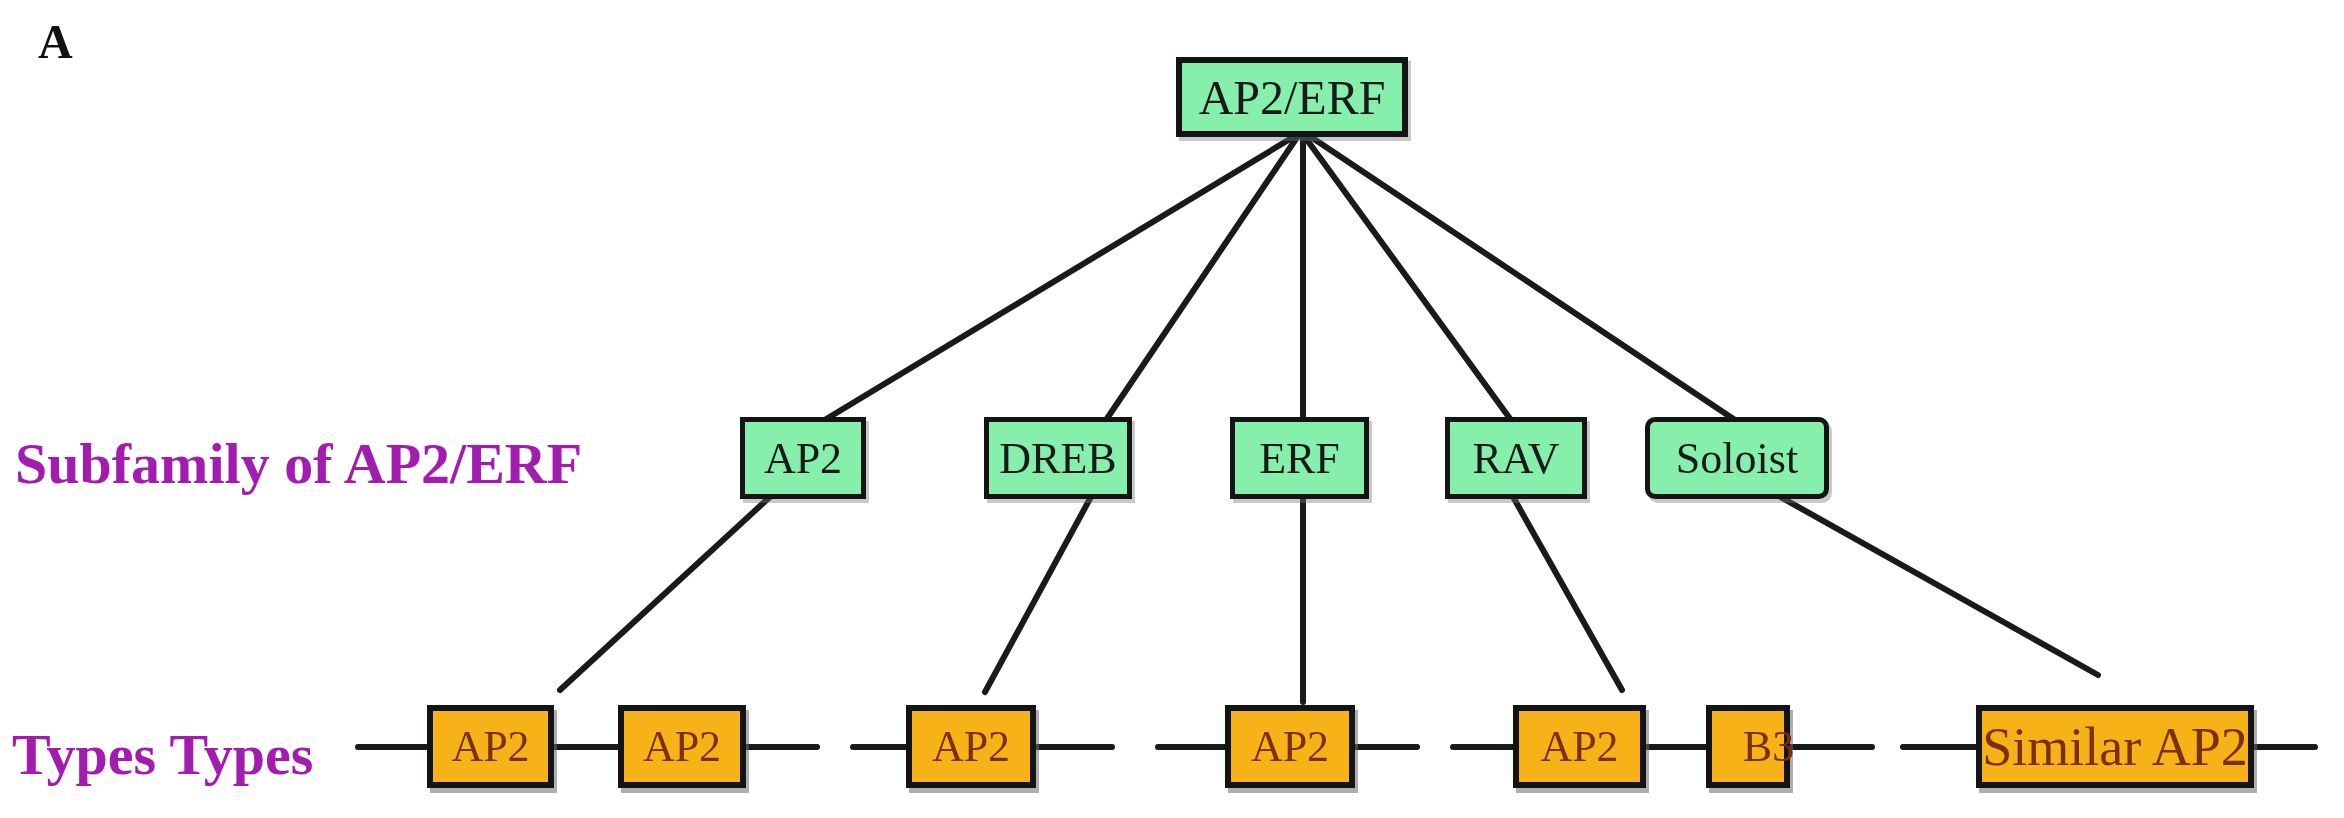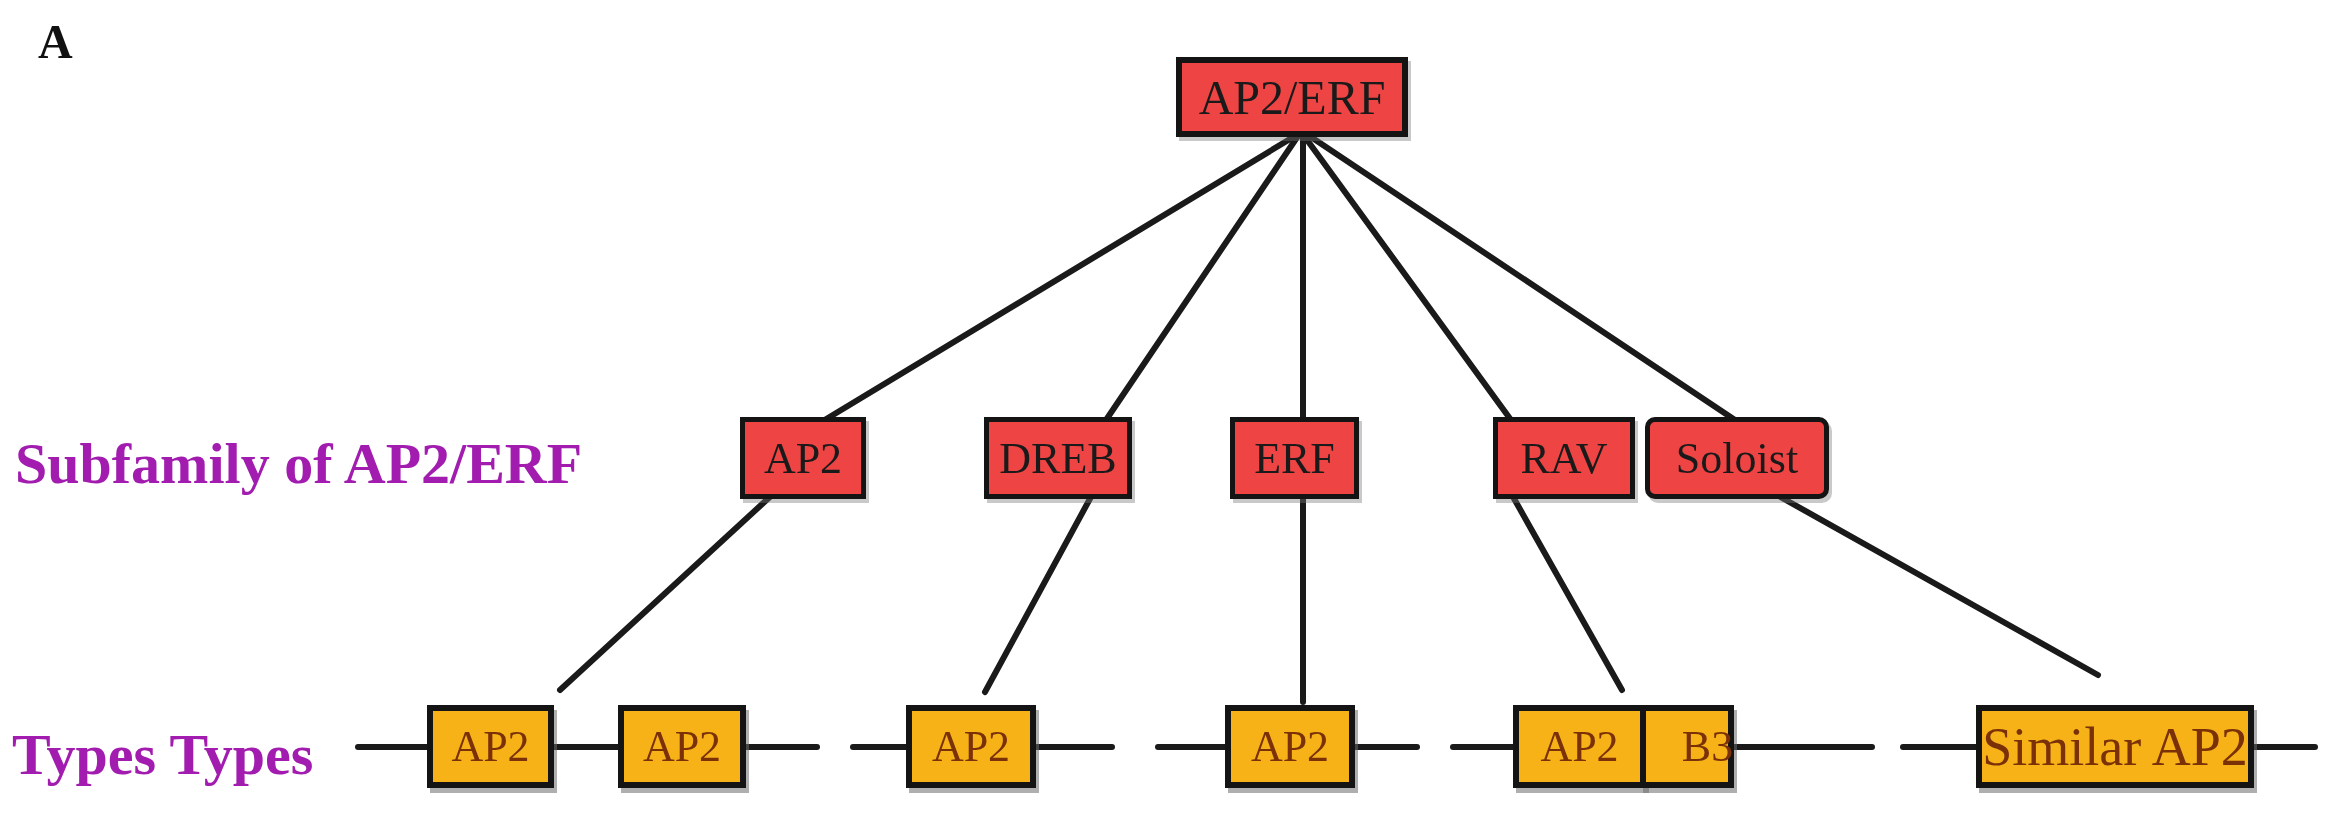--- a/index.html
+++ b/index.html
@@ -20,52 +20,52 @@
   .row-label{
     position:absolute;
     font-size:58px;font-weight:bold;color:#a21caf;
     white-space:nowrap;
   }
   .row-label.subfamily{left:15px;top:430px;}
   .row-label.domain{left:12px;top:721px;}
   .node{
     position:absolute;
     display:flex;align-items:center;justify-content:center;
-    background:#ef4444;
+    background:#86efac;
     border:6px solid var(--box-border);
     box-sizing:border-box;
     font-size:46px;color:#1a1a1a;
     white-space:nowrap;
     box-shadow:3px 4px 0 rgba(120,120,120,0.40);
     z-index:2;
   }
   .node.root{left:1176px;top:57px;width:232px;height:80px;font-size:48px;}
   .node.sub{top:417px;height:82px;border-width:5px;font-size:44px;}
   .node.sub.ap2{left:740px;width:126px;}
   .node.sub.dreb{left:984px;width:148px;}
-  .node.sub.erf{left:1230px;width:129px;}
-  .node.sub.rav{left:1445px;width:142px;margin-left:48px;}
+  .node.sub.erf{left:1230px;width:139px;}
+  .node.sub.rav{left:1445px;width:142px;}
   .node.sub.soloist{left:1645px;width:184px;border-radius:10px;}
   .domain-box{
     position:absolute;top:705px;height:83px;
     display:flex;align-items:center;justify-content:center;
     background:var(--domain-fill);
     border:6px solid var(--box-border);
     box-sizing:border-box;
     font-size:44px;color:var(--domain-text);
     white-space:nowrap;
     box-shadow:3px 5px 0 rgba(110,110,110,0.55);
     z-index:2;
   }
   .domain-box.d1{left:427px;width:127px;}
   .domain-box.d2{left:618px;width:128px;}
   .domain-box.d3{left:906px;width:130px;}
   .domain-box.d4{left:1225px;width:130px;}
   .domain-box.d5{left:1513px;width:133px;}
-  .domain-box.d6{left:1640px;width:94px;padding-left:41px;}
+  .domain-box.d6{left:1706px;width:84px;padding-left:41px;}
   .domain-box.d7{left:1976px;width:278px;font-size:54px;}
   .hline{
     position:absolute;top:744px;height:6px;
     background:var(--line);border-radius:3px;z-index:1;
   }
   .hline.g1{left:355px;width:465px;}
   .hline.g2{left:850px;width:265px;}
   .hline.g3{left:1155px;width:265px;}
   .hline.g4{left:1450px;width:425px;}
   .hline.g5{left:1900px;width:418px;}

